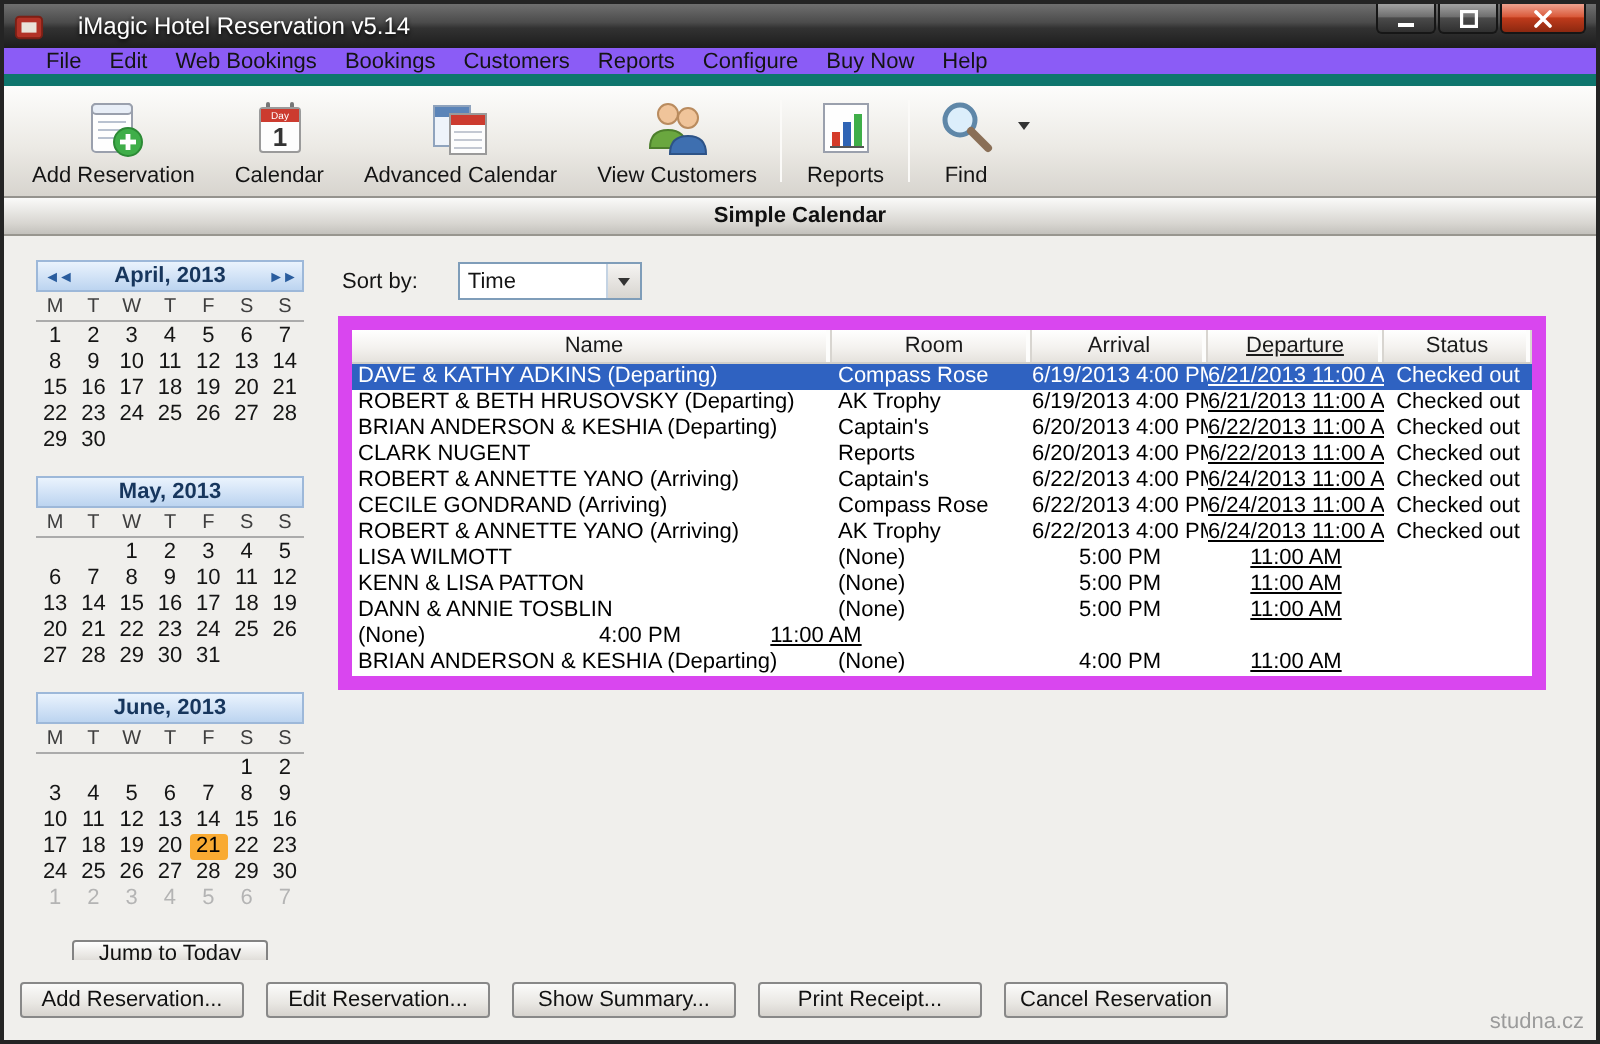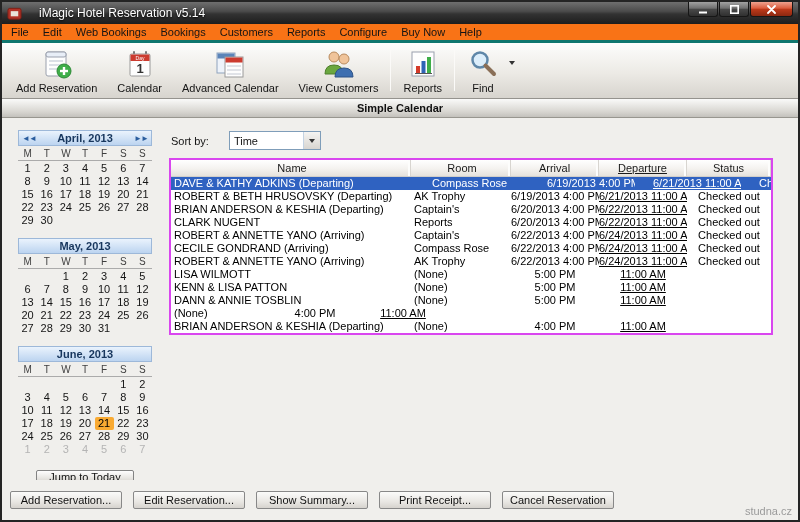--- a/index.html
+++ b/index.html
@@ -10,21 +10,21 @@
   
   .titlebar{height:22px;flex:0 0 auto;display:flex;align-items:center;gap:17px;padding-left:5px;
             background:linear-gradient(180deg,#6f6f6f,#4b4b4b 42%,#323232 55%,#1d1d1d);}
   .title-text{color:#fff;font-size:12px;text-shadow:0 1px 2px rgba(0,0,0,.9);}
   .win-controls{margin-left:auto;display:flex;align-self:flex-start;padding-right:5px;}
   .ctl{width:30px;height:15px;margin-left:1px;border:1px solid #161616;border-top:none;border-radius:0 0 3px 3px;
        display:flex;align-items:center;justify-content:center;
        background:linear-gradient(180deg,#a2a2a2,#6f6f6f 45%,#4a4a4a 50%,#303030);}
   .ctl.close{width:43px;background:linear-gradient(180deg,#efa28f,#da5b3c 45%,#bf3a1b 50%,#8c2810);}
   
-  .menubar{height:19px;flex:0 0 auto;background:#f97316;border-bottom:3px solid #0f766e;display:flex;padding-left:2px;}
+  .menubar{height:19px;flex:0 0 auto;background:#8b5cf6;border-bottom:6px solid #0f766e;display:flex;padding-left:14px;}
   .menu-item{font-size:11px;color:#141414;padding:0 7px;display:flex;align-items:center;cursor:default;}
   
   .toolbar{height:56px;flex:0 0 auto;display:flex;align-items:stretch;padding:2px 4px;
            background:linear-gradient(180deg,#fdfdfc,#eceae5 55%,#d7d4ce);border-bottom:1px solid #95938e;}
   .tb-btn{display:flex;flex-direction:column;align-items:center;justify-content:center;gap:2px;
           padding:2px 10px;font-size:11px;color:#141414;cursor:default;}
   .tb-icon{width:32px;height:32px;display:block;}
   .tb-icon svg{width:32px;height:32px;display:block;}
   .tb-sep{width:1px;background:#b2afa8;border-right:1px solid #fbfaf8;margin:5px 2px;}
   .tb-drop{display:flex;align-items:center;padding:0 8px 16px 0;}
@@ -50,27 +50,27 @@
   .jump-btn{width:98px;height:19px;margin-top:3px;font-size:11px;font-family:inherit;color:#111;
             border:1px solid #838383;border-radius:2px;
             background:linear-gradient(180deg,#fefefe,#e7e5e1 60%,#d3d0cb);}
   
   .right{flex:1;display:flex;flex-direction:column;}
   .sort-row{display:flex;align-items:center;gap:20px;font-size:11px;color:#141414;margin:1px 0 8px 2px;}
   .combo{width:92px;height:19px;border:1px solid #7f9db9;background:#fff;display:flex;align-items:stretch;cursor:default;}
   .combo-value{flex:1;display:flex;align-items:center;padding-left:4px;font-size:11px;}
   .combo-btn{width:17px;display:flex;align-items:center;justify-content:center;
              background:linear-gradient(180deg,#f5f4f2,#d8d5d0);border-left:1px solid #c4d3e3;}
-  .listview{width:604px;border:2px solid #d946ef;background:#fff;}
+  .listview{width:604px;border:7px solid #d946ef;background:#fff;}
   .lv-header{display:flex;height:17px;background:linear-gradient(180deg,#ffffff,#f4f2ef 55%,#e5e2dd);
              border-bottom:1px solid #d1cfca;}
   .lv-hcell{font-size:11px;color:#1a1a1a;display:flex;align-items:center;justify-content:center;
             border-right:1px solid #d8d5d0;box-shadow:inset -2px 0 0 #fdfdfc;cursor:default;}
   .lv-row{display:flex;height:13px;align-items:center;cursor:default;}
-  .lv-row.selected{background:#2f62c1;color:#fff;gap:18px;}
+  .lv-row.selected{background:#2f62c1;color:#fff;}
   .lv-cell{font-size:11px;white-space:nowrap;overflow:hidden;line-height:13px;}
   .c0{width:240px;padding-left:3px;}
   .c1{width:100px;padding-left:3px;}
   .c2{width:88px;text-align:center;}
   .c3{width:88px;text-align:center;text-decoration:underline;}
   .c4{flex:1;text-align:center;}
   
   .footer{flex:0 0 40px;display:flex;align-items:center;gap:11px;padding:0 8px;}
   .win-btn{min-width:112px;height:18px;font-size:11px;font-family:inherit;color:#111;
            border:1px solid #888;border-radius:2px;

